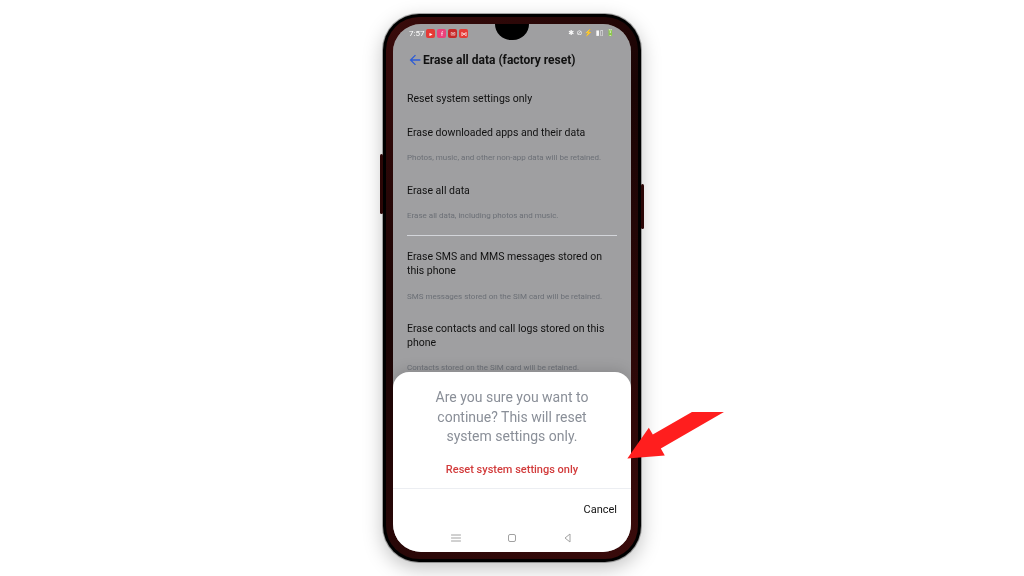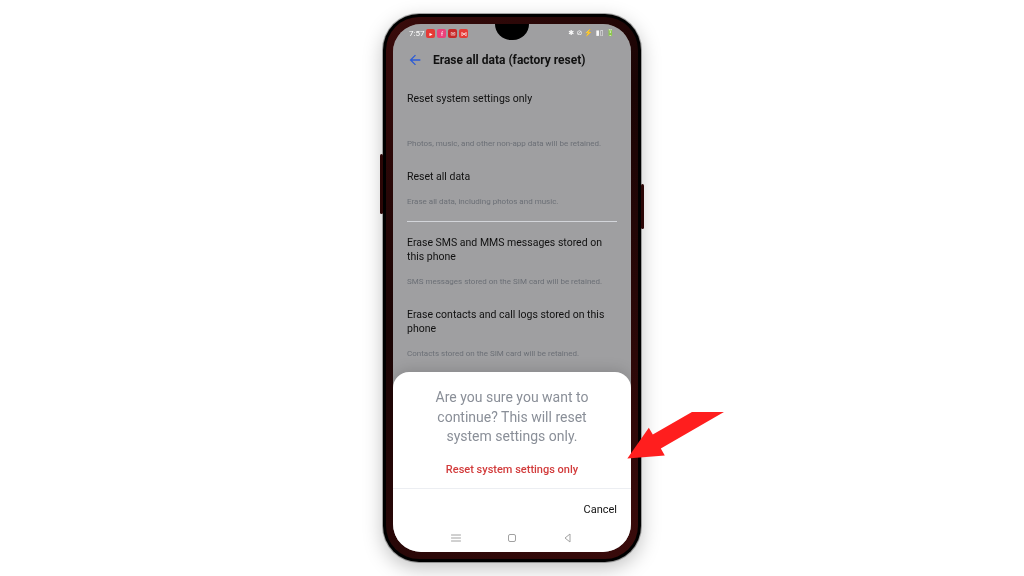--- a/index.html
+++ b/index.html
@@ -13,21 +13,21 @@
   .notch{position:absolute;top:0;left:50%;transform:translateX(-50%);width:34px;height:16px;background:#000;border-bottom-left-radius:17px;border-bottom-right-radius:17px;z-index:10;}
   .modal-scrim{position:absolute;inset:0;background:rgba(0,0,0,.35);z-index:5;}
   .content{position:absolute;inset:0;padding:0 14px;box-sizing:border-box;color:#111;}
   .status-bar{height:18px;display:flex;align-items:center;justify-content:space-between;font-size:8px;color:#fff;padding:0 2px;position:relative;z-index:11;}
   .status-left{display:flex;align-items:center;gap:2px;}
   .status-right{display:flex;align-items:center;gap:3px;font-size:7px;letter-spacing:.3px;opacity:.95;}
   .pill{display:inline-flex;align-items:center;justify-content:center;width:9px;height:9px;border-radius:2px;font-size:6px;color:#fff;}
   .pill.red{background:#e53935;}
   .pill.dred{background:#c62828;}
   .pill.pink{background:#ec407a;}
-  .header{display:flex;align-items:center;gap:10px;padding:10px 0 14px;position:relative;z-index:6;}
+  .header{display:flex;align-items:center;padding:10px 0 14px;position:relative;z-index:6;}
   .back-arrow{width:16px;height:16px;flex:0 0 auto;}
   .back-arrow svg{width:16px;height:16px;display:block;}
   .title{font-size:12px;font-weight:700;color:#111;}
   .item{padding:10px 0;position:relative;z-index:6;}
   .item .lbl{font-size:10.5px;color:#111;line-height:1.35;}
   .item .sub{font-size:8px;color:#6b6f76;margin-top:13px;line-height:1.3;}
   .divider{height:1px;background:#d3d5da;margin:4px 0;position:relative;z-index:6;}
   .sheet{position:absolute;left:0;right:0;bottom:0;background:#fff;border-top-left-radius:16px;border-top-right-radius:16px;padding:16px 14px 4px;box-shadow:0 -2px 14px rgba(0,0,0,.15);z-index:20;}
   .sheet .msg{font-size:14px;color:#8a8f98;text-align:center;line-height:1.4;padding:0 8px;}
   .sheet .action{text-align:center;font-size:11px;padding:16px 0 12px;}
@@ -73,25 +73,26 @@
               </svg>
           </span>
           <span class="title">Erase all data (factory reset)</span>
         </div>
 
         <div class="item">
           <div class="lbl">Reset system settings only</div>
         </div>
 
         <div class="item">
+          <div class="lbl">Erase downloaded apps and their data</div>
           <div class="sub">Photos, music, and other non-app data will be retained.</div>
         </div>
 
         <div class="item">
-          <div class="lbl">Reset all data</div>
+          <div class="lbl">Erase all data</div>
           <div class="sub">Erase all data, including photos and music.</div>
         </div>
 
         <div class="divider"></div>
 
         <div class="item">
           <div class="lbl">Erase SMS and MMS messages stored on this phone</div>
           <div class="sub">SMS messages stored on the SIM card will be retained.</div>
         </div>
 

